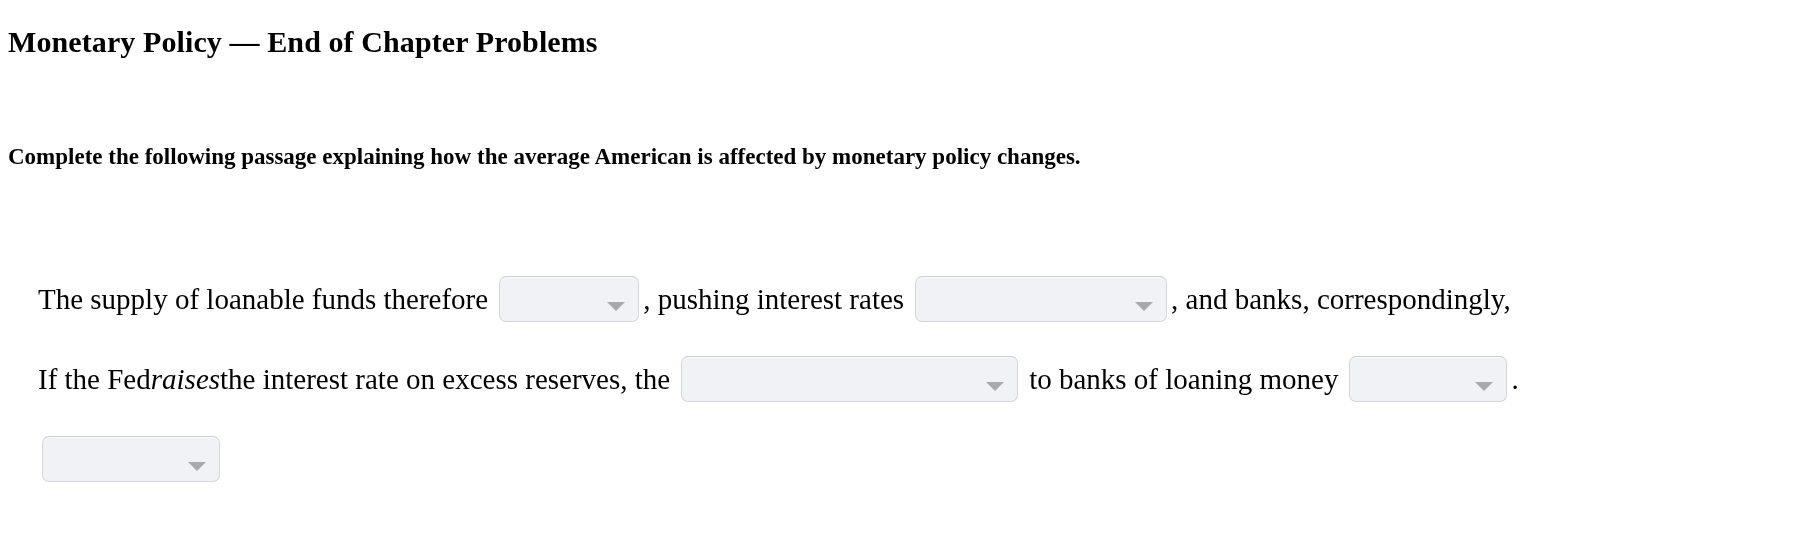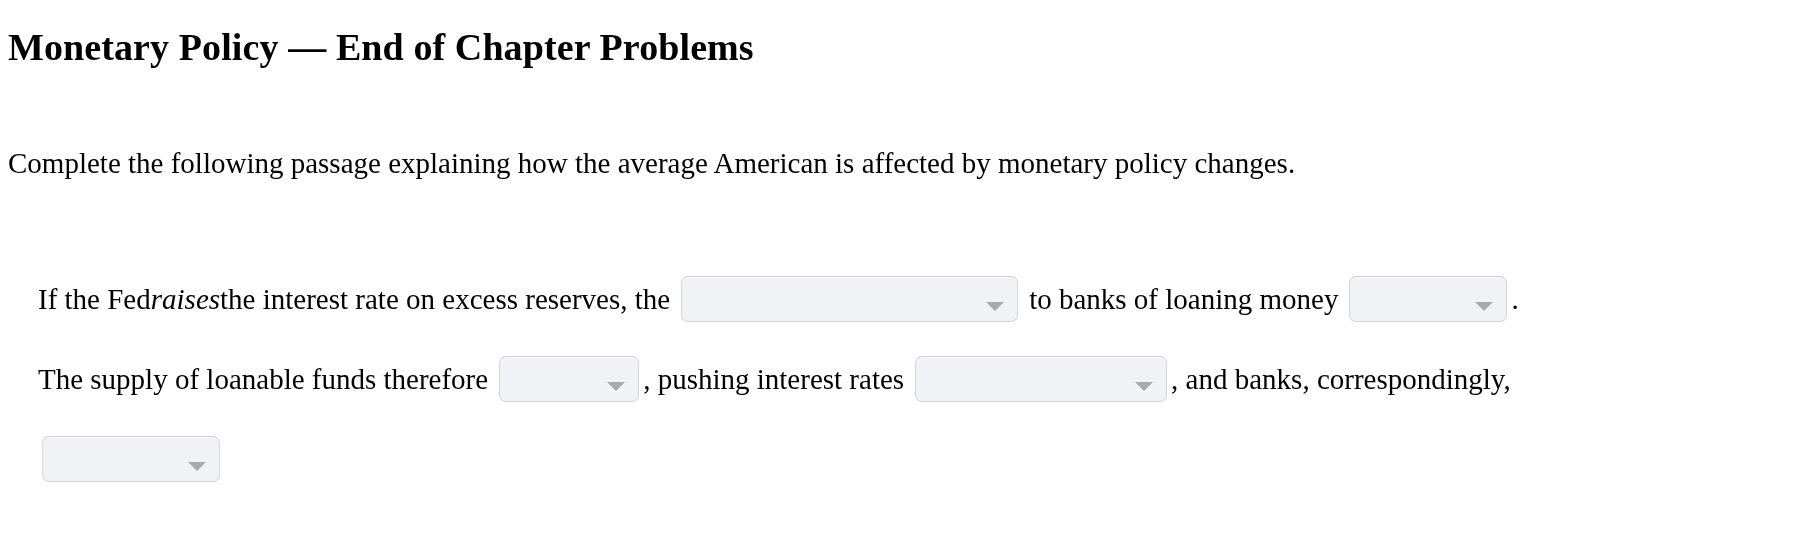--- a/index.html
+++ b/index.html
@@ -22,35 +22,35 @@
     width: 1810px;
     height: 550px;
     box-sizing: border-box;
   }
 
   
   .title {
     position: absolute;
     left: 8px;
     top: 3px;
-    font-size: 38px;
+    font-size: 30px;
     font-weight: bold;
     line-height: 38px;
     letter-spacing: 0.1px;
     white-space: nowrap;
   }
 
   
   .intro {
     position: absolute;
     left: 8px;
     top: 115px;
-    font-size: 29px;
+    font-size: 23px;
     line-height: 38px;
-    font-weight: normal;
+    font-weight: bold;
     white-space: nowrap;
     text-align: center;
   }
 
   
   .passage {
     position: absolute;
     left: 38px;
     top: 256px;
     width: 1760px;
@@ -128,37 +128,37 @@
 
 <div class="page">
 
   <h1 class="title">Monetary Policy — End of Chapter Problems</h1>
 
   <p class="intro">Complete the following passage explaining how the average American is affected by monetary policy changes.</p>
 
   <div class="passage">
 
     <div class="line">
+      <span class="txt">The supply of loanable funds therefore</span><span class="sp"></span><span class="select sel-w3">
+        <span class="value"></span>
+        <span class="caret"></span>
+      </span><span class="txt">, pushing interest rates</span><span class="sp"></span><span class="select sel-w4">
+        <span class="value"></span>
+        <span class="caret"></span>
+      </span><span class="txt">, and banks, correspondingly,</span>
+    </div>
+
+    <div class="line">
       <span class="txt">If the Fed </span><em class="txt">raises</em><span class="txt"> the interest rate on excess reserves, the</span><span class="sp"></span><span class="select sel-w1">
         <span class="value"></span>
         <span class="caret"></span>
       </span><span class="sp"></span><span class="txt">to banks of loaning money</span><span class="sp"></span><span class="select sel-w2">
         <span class="value"></span>
         <span class="caret"></span>
       </span><span class="txt">.</span>
-    </div>
-
-    <div class="line">
-      <span class="txt">The supply of loanable funds therefore</span><span class="sp"></span><span class="select sel-w3">
-        <span class="value"></span>
-        <span class="caret"></span>
-      </span><span class="txt">, pushing interest rates</span><span class="sp"></span><span class="select sel-w4">
-        <span class="value"></span>
-        <span class="caret"></span>
-      </span><span class="txt">, and banks, correspondingly,</span>
     </div>
 
     <div class="line">
       <span class="select sel-w5">
         <span class="value"></span>
         <span class="caret"></span>
       </span><span class="sp"></span>
     </div>
 
   </div>

